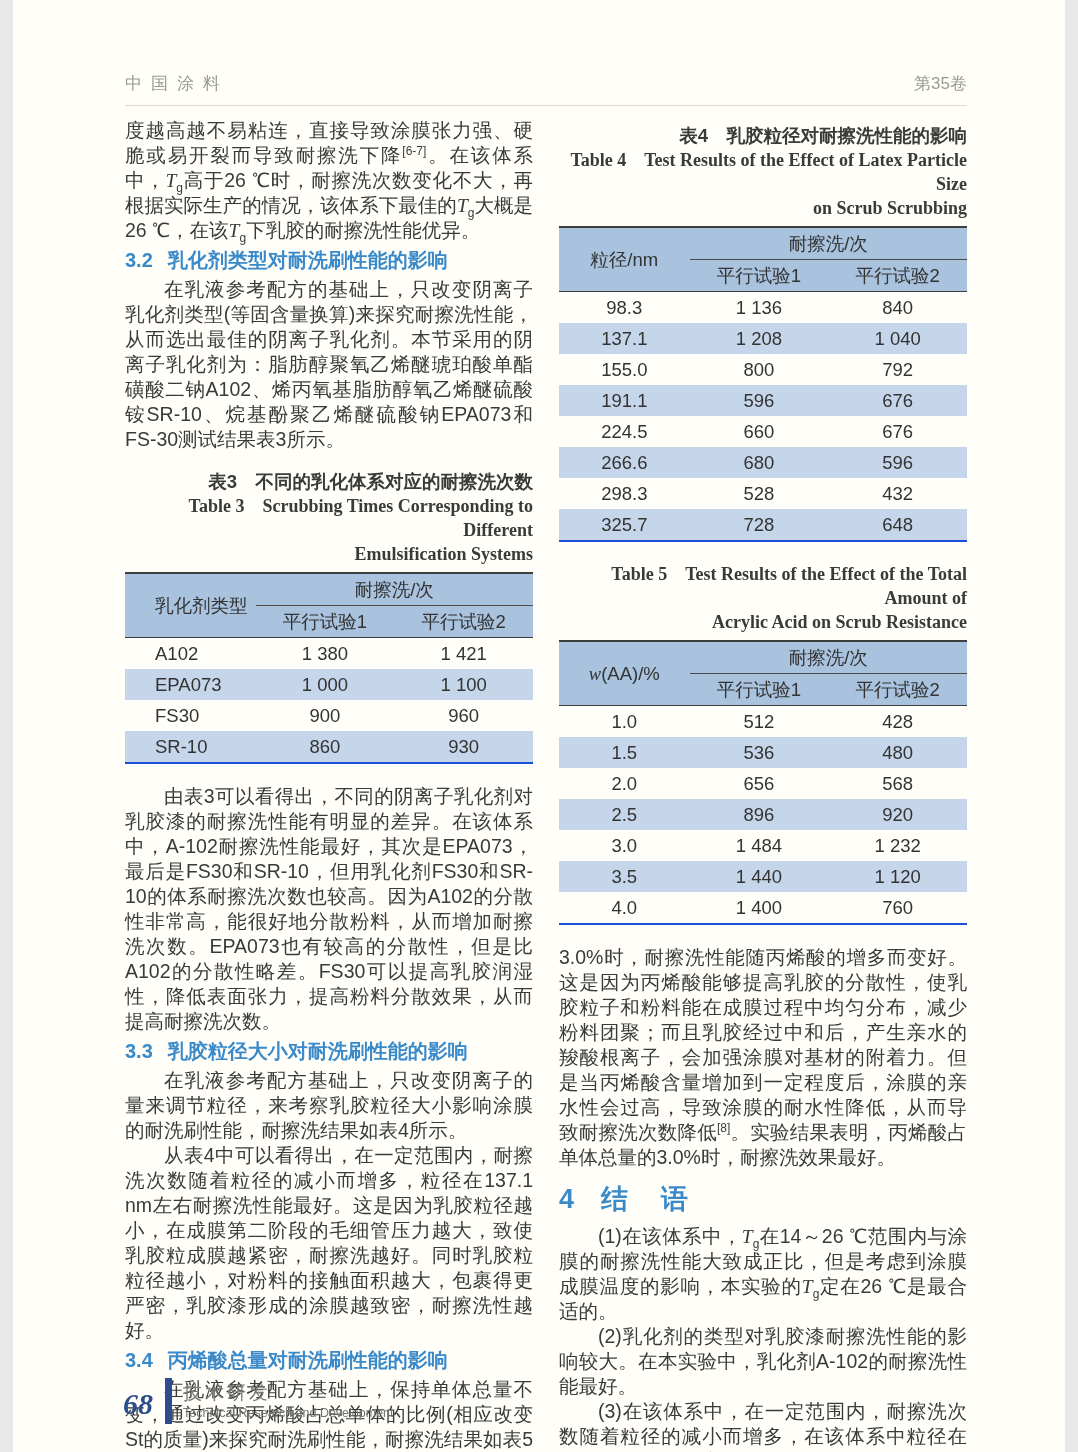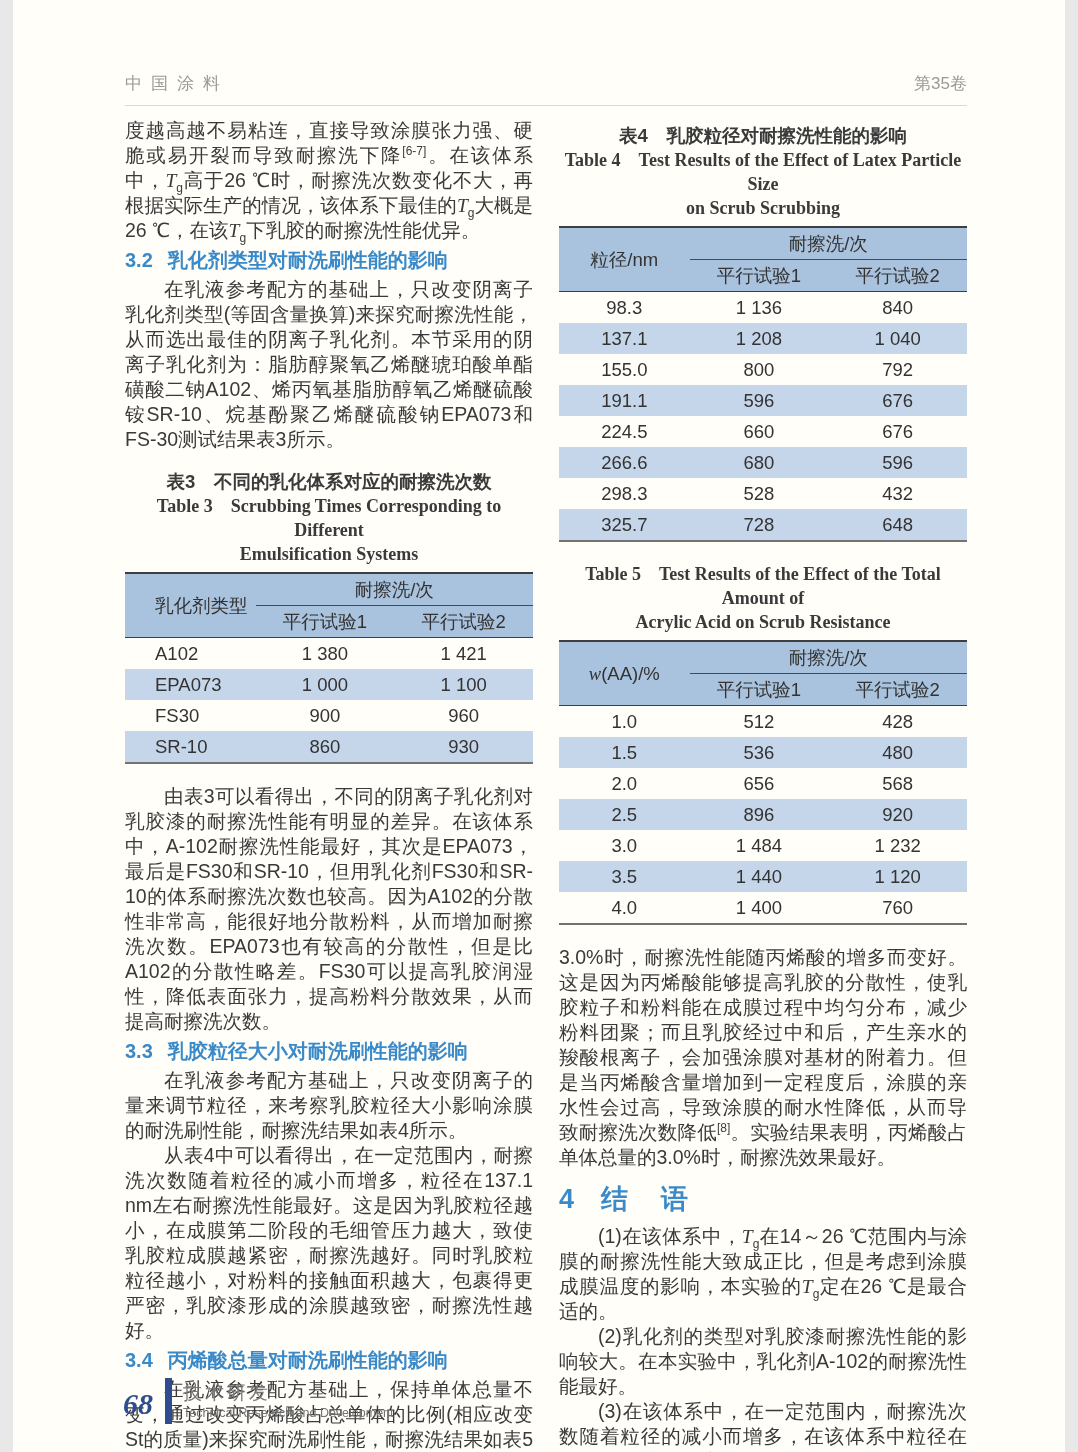--- a/index.html
+++ b/index.html
@@ -18,25 +18,25 @@
   sup.ref{font-size:12px;line-height:0;}
   sub.sv{font-size:12px;line-height:0;}
   i.tv{font-family:"Liberation Serif",serif;font-style:italic;}
   .sec-h{color:#3a8aca;font-weight:bold;font-size:20px;line-height:27px;margin:4px 0 3px;
          display:flex;gap:15px;text-align:left;}
   .concl-h{color:#3a8aca;font-weight:bold;font-size:27px;line-height:34px;margin:12px 0 8px;
            display:flex;gap:24px;letter-spacing:3px;}
   
   .twrap{margin:18px 0 20px;}
   .twrap.first{margin-top:6px;}
-  .tcap{text-align:center;font-weight:bold;line-height:24px;margin-bottom:6px;}
+  .tcap{text-align:right;font-weight:bold;line-height:24px;margin-bottom:6px;}
   .tcap .zh{font-size:18.5px;}
   .tcap .en{font-family:"Liberation Serif",serif;font-size:18px;}
   table.dt{width:100%;border-collapse:collapse;font-size:18.5px;color:#333;
-           border-top:2px solid #3e3e3e;border-bottom:2px solid #737373;}
+           border-top:2px solid #3e3e3e;border-bottom:2px solid #1d4ed8;}
   .dt col.c1{width:32%;} .dt col.c2{width:34%;} .dt col.c3{width:34%;}
   .dt th{font-weight:normal;background:#a9c2dd;padding:3px 2px;text-align:center;}
   .dt thead{border-bottom:1.5px solid #3e3e3e;}
   .dt th.group{border-bottom:1px solid #4a4a4a;}
   .dt td{padding:3px 2px;text-align:center;}
   .dt tbody tr:nth-child(even){background:#c6d6ea;}
   .dt.t3 td:first-child,.dt.t3 th.rowhead{text-align:left;padding-left:30px;margin-left:29px;}
   
   .pfoot{position:absolute;left:110px;top:1378px;display:flex;align-items:center;}
   .pnum{font-family:"Liberation Serif",serif;font-style:italic;font-weight:bold;font-size:30px;

